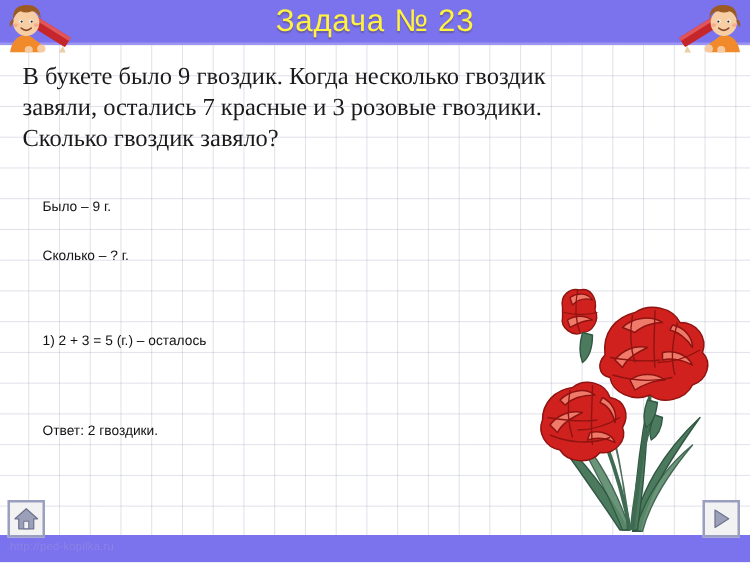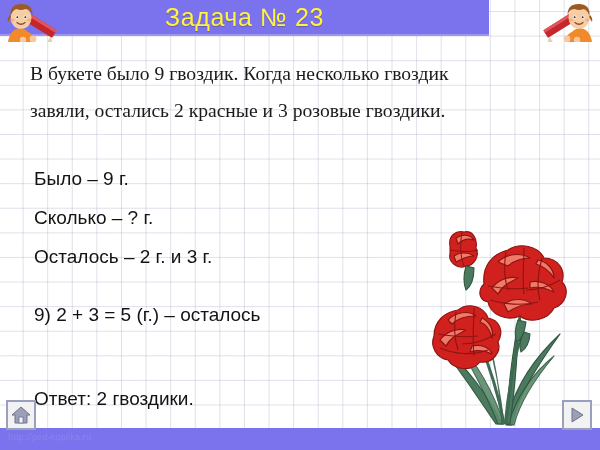--- a/index.html
+++ b/index.html
@@ -26,21 +26,21 @@
       linear-gradient(to bottom, rgba(150,155,185,0.30) 1px, transparent 1px);
     background-size: 24.6px 24.6px;
     background-position: -2px 11px;
   }
 
   
   .banner {
     position: absolute;
     left: 0;
     top: 0;
-    width: 489px;
+    width: 600px;
     height: 36px;
     background: #7B72EE;
     box-shadow: inset 0 -2px 0 rgba(255,255,255,0.25);
     z-index: 6;
   }
   .banner-title {
     position: absolute;
     left: 0; right: 0;
     top: 0;
     height: 36px;
@@ -71,37 +71,36 @@
     position: absolute;
     left: 18px;
     top: 49px;
     width: 566px;
     font-family: "Liberation Serif", serif;
     font-size: 19.6px;
     line-height: 25px;
     color: #1a1a1a;
     z-index: 4;
   }
-  .statement p { margin: 12px; white-space: nowrap; }
+  .statement p { margin: 0; white-space: nowrap; }
 
   
   .worklines {
     position: absolute;
     left: 34px;
     top: 158px;
     width: 380px;
     z-index: 4;
   }
   .wl {
     font-family: "Liberation Sans", sans-serif;
-    font-size: 19px;
+    font-size: 11px;
     color: #131313;
     line-height: 17px;
     white-space: nowrap;
-    margin-top: 12px;
   }
   .wl.cond      { margin-bottom: 22px; }
   .wl.cond.last { margin-bottom: 0; }
   .gap-a { height: 29px; }
   .wl.step      { margin-bottom: 19px; }
   .wl.step.last { margin-bottom: 0; }
   .gap-b { height: 36px; }
 
   
   .flowers {
@@ -212,29 +211,29 @@
       <circle cx="17.3" cy="17.2" r="0.9" fill="#2b2b2b"></circle>
       <circle cx="25.3" cy="17.2" r="0.9" fill="#2b2b2b"></circle>
       <path d="M17 22.5 q4 3.5 8 0" stroke="#8A4B2A" stroke-width="1.3" fill="none" stroke-linecap="round"></path>
       <ellipse cx="12.5" cy="20" rx="2" ry="1.5" fill="#F2A07C" opacity="0.7"></ellipse>
       <ellipse cx="29" cy="20" rx="2" ry="1.5" fill="#F2A07C" opacity="0.7"></ellipse>
     </svg>
   </div>
 
   <div class="statement">
     <p>В букете было 9 гвоздик. Когда несколько гвоздик</p>
-    <p>завяли, остались 2 красные и 3 розовые гвоздики.</p>
+    <p>завяли, остались 7 красные и 3 розовые гвоздики.</p>
+    <p>Сколько гвоздик завяло?</p>
   </div>
 
   <div class="worklines">
     <div class="wl cond">Было – 9 г.</div>
     <div class="wl cond">Сколько – ? г.</div>
-    <div class="wl cond last">Осталось – 2 г. и 3 г.</div>
     <div class="gap-a"></div>
-    <div class="wl step">9) 2 + 3 = 5 (г.) – осталось</div>
+    <div class="wl step">1) 2 + 3 = 5 (г.) – осталось</div>
     <div class="gap-b"></div>
     <div class="wl">Ответ: 2 гвоздики.</div>
   </div>
 
   <div class="flowers">
     <svg viewBox="0 0 170 200" xmlns="http://www.w3.org/2000/svg">
       <g stroke="#2F5741" stroke-width="1.1" stroke-linejoin="round">
 
         <path d="M82 196 C70 170 48 140 20 116 C42 146 60 172 76 196 Z" fill="#4C7A5E"></path>
         <path d="M84 196 C74 166 58 136 36 112 C54 144 68 170 78 196 Z" fill="#5B8A6B" opacity="0.9"></path>

